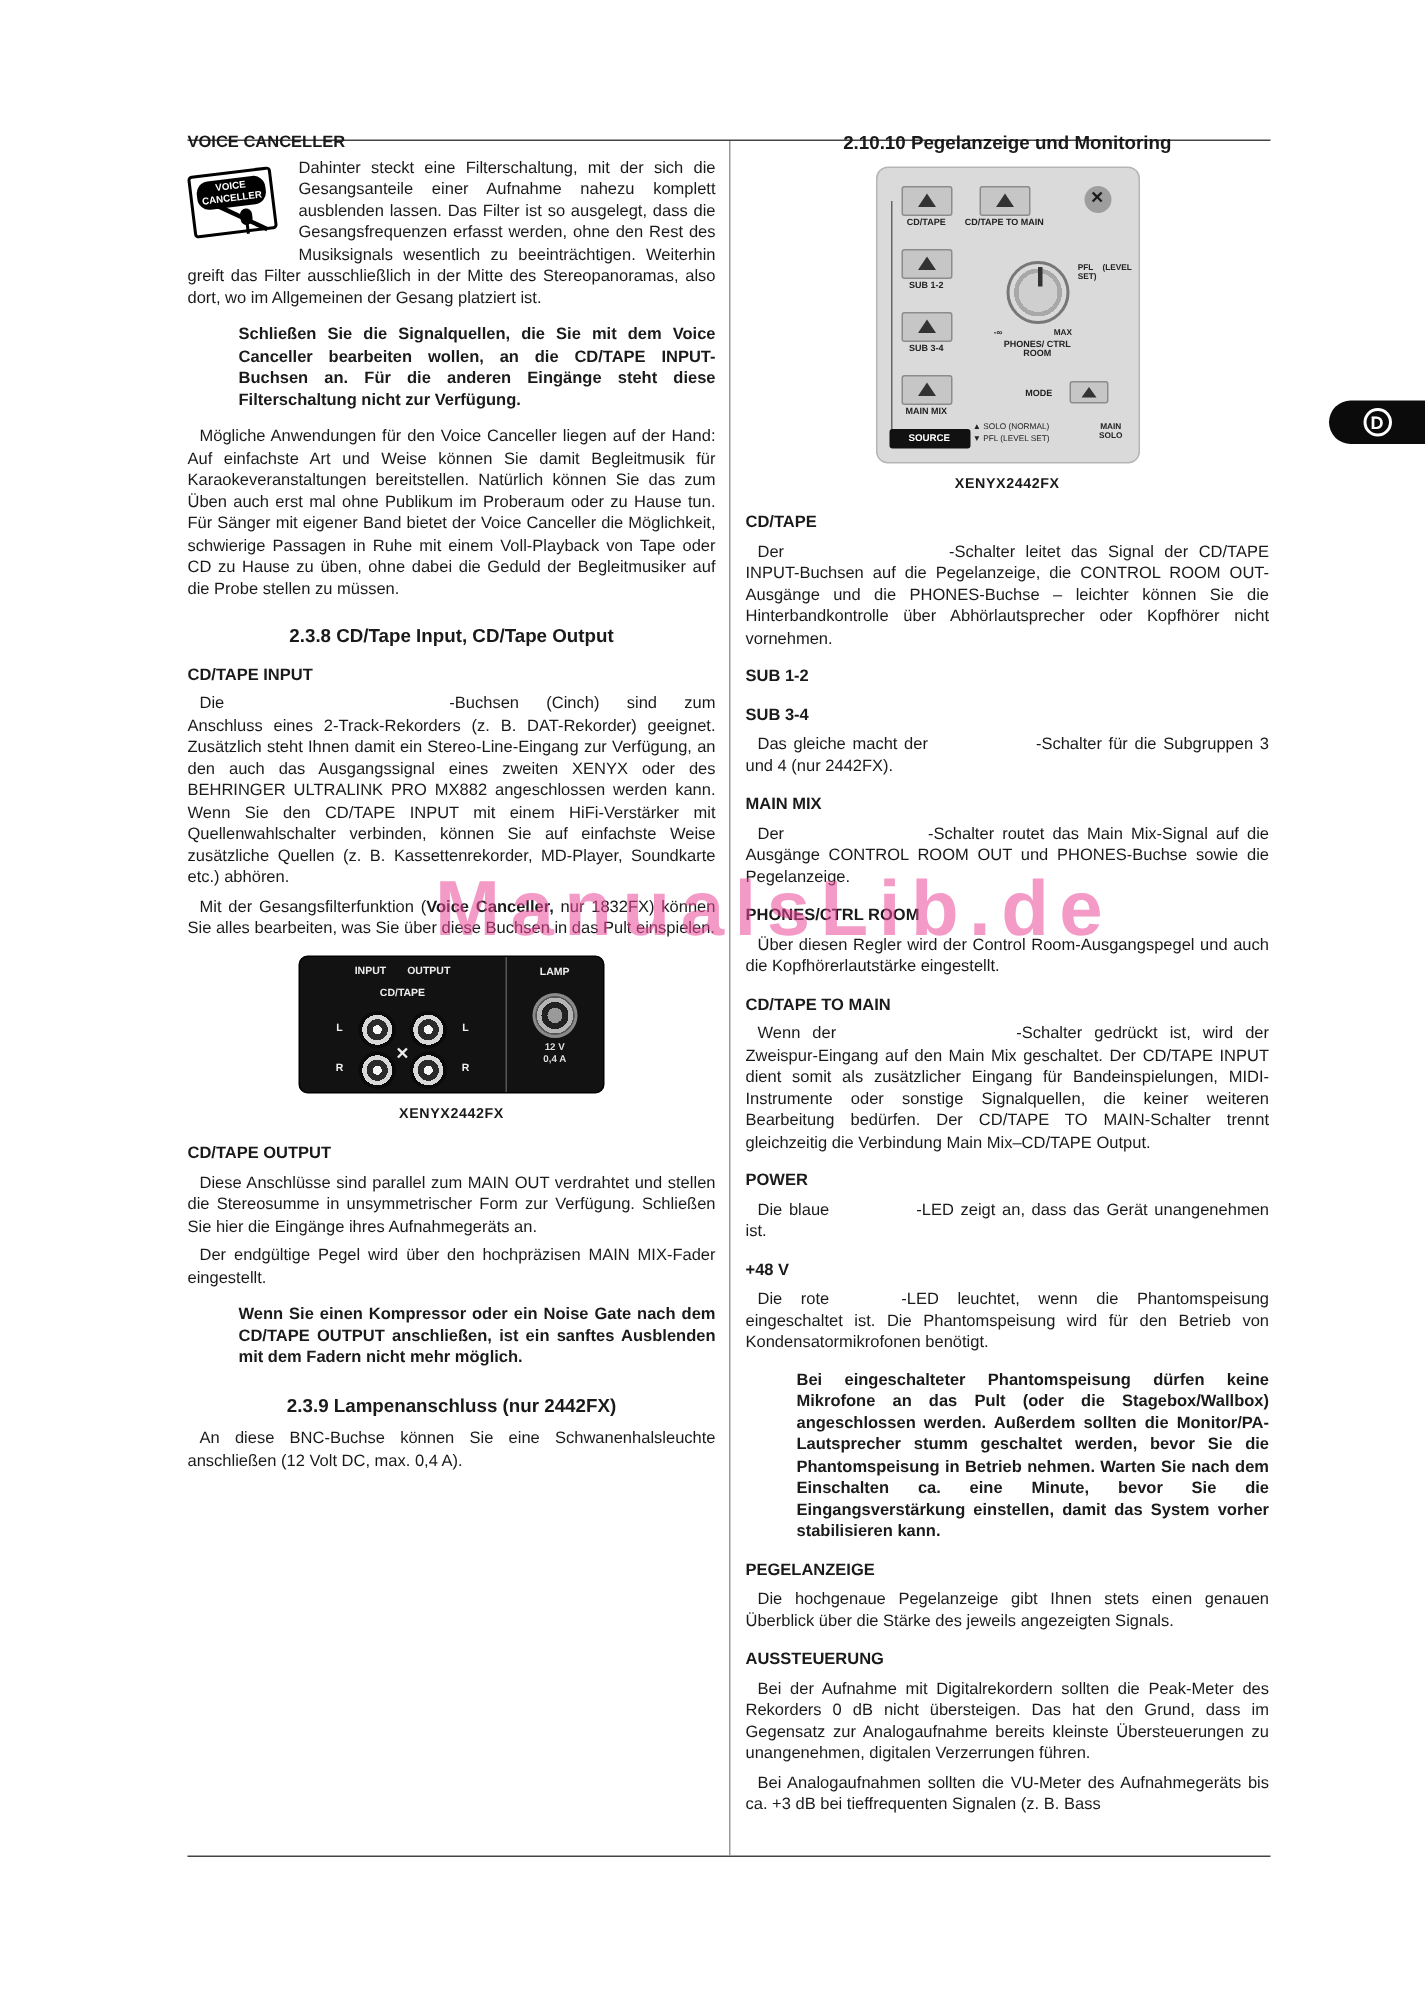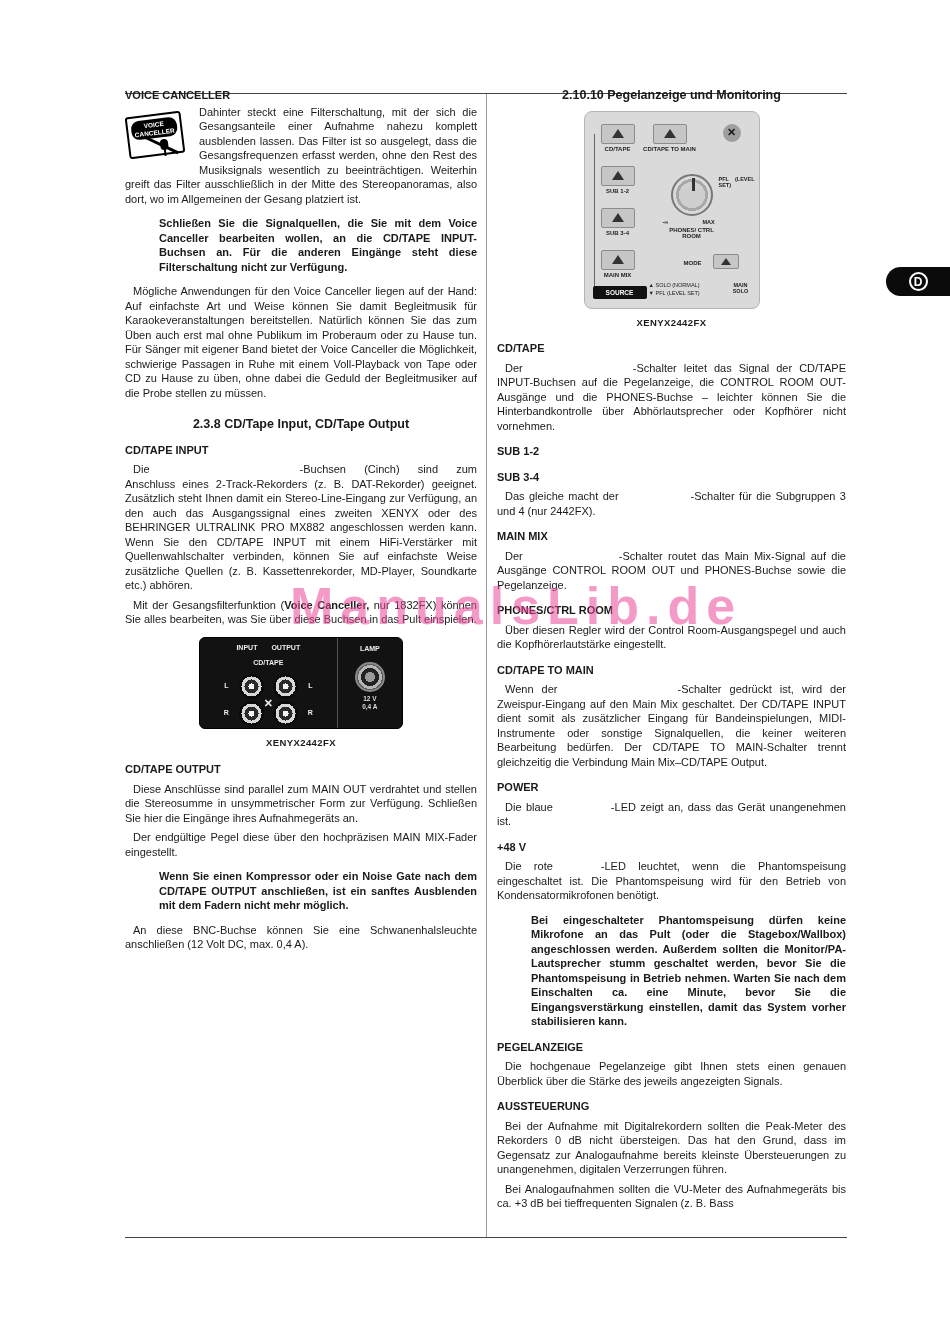--- a/index.html
+++ b/index.html
@@ -158,24 +158,25 @@
             <span>12 V</span><br>
             <span>0,4 A</span>
           </div>
         </div>
       </div>
       <div class="diag-cap">XENYX2442FX</div>
     </div>
 
     <h3 class="sub" style="margin-top:12px;">CD/TAPE OUTPUT</h3>
     <p class="body">Diese Anschlüsse sind parallel zum MAIN OUT verdrahtet und stellen die Stereosumme in unsymmetrischer Form zur Verfügung. Schließen Sie hier die Eingänge ihres Aufnahmegeräts an.</p>
-    <p class="body">Der endgültige Pegel diese über den hochpräzisen MAIN MIX-Fader eingestellt.</p>
+    <p class="body">Der endgültige Pegel wird über den hochpräzisen MAIN MIX-Fader eingestellt.</p>
 
     <p class="note">Wenn Sie einen Kompressor oder ein Noise Gate nach dem CD/TAPE OUTPUT anschließen, ist ein sanftes Ausblenden mit dem Fadern nicht mehr möglich.</p>
 
+    <h2 class="sec">2.3.9 Lampenanschluss (nur 2442FX)</h2>
     <p class="body">An diese BNC-Buchse können Sie eine Schwanenhalsleuchte anschließen (12 Volt DC, max. 0,4 A).</p>
 
   </div>
 
   <div class="col col-right">
 
     <h2 class="sec" style="margin-top:0;">2.10.10 Pegelanzeige und Monitoring</h2>
 
     <div class="mon-wrap">
       <div class="mon-panel">

